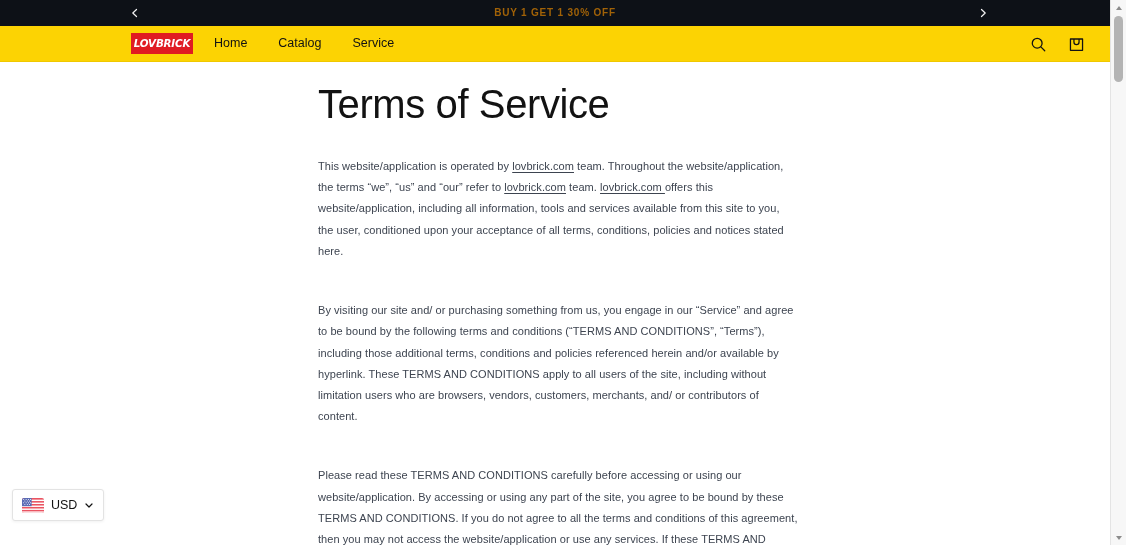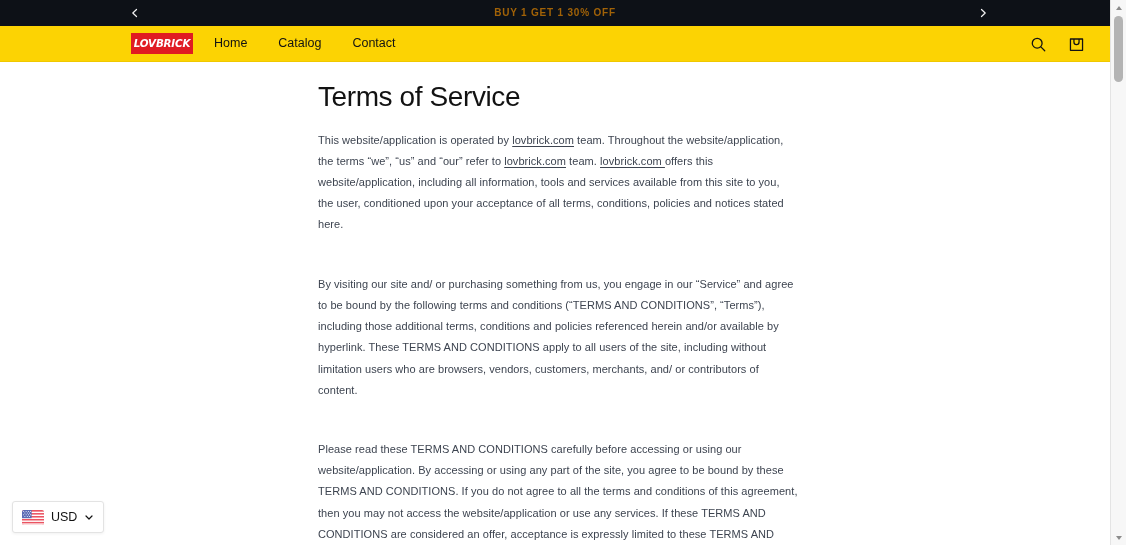--- a/index.html
+++ b/index.html
@@ -135,26 +135,26 @@
 
   
   .page-main {
     padding-top: 18px;
   }
   .content-wrap {
     width: 480px;
     margin-left: 318px;
   }
   .page-title {
-    font-size: 28px;
+    font-size: 40px;
     font-weight: 400;
     letter-spacing: -0.4px;
     color: #121212;
     line-height: 1.2;
-    margin-bottom: 16px;
+    margin-bottom: 28px;
     white-space: nowrap;
   }
   .tos-paragraph {
     font-size: 11px;
     line-height: 1.93;
     color: #3d4450;
     margin-bottom: 38px;
     letter-spacing: 0.005em;
   }
   .tos-paragraph:last-child { margin-bottom: 0; }
@@ -162,21 +162,21 @@
     color: #3d4450;
     text-decoration: underline;
     text-underline-offset: 2px;
     cursor: pointer;
   }
 
   
   .currency-selector {
     position: absolute;
     left: 12px;
-    bottom: 12px;
+    bottom: 24px;
     height: 32px;
     display: flex;
     align-items: center;
     gap: 7px;
     padding: 0 9px;
     background: #ffffff;
     border: 1px solid #e3e3e3;
     border-radius: 3px;
     box-shadow: 0 1px 3px rgba(0,0,0,0.06);
     cursor: pointer;
@@ -257,21 +257,21 @@
   </div>
 
   <header class="site-header">
     <div class="logo">
       <span class="logo-text">LOVBRICK</span>
     </div>
 
     <nav class="main-nav">
       <a class="nav-link">Home</a>
       <a class="nav-link">Catalog</a>
-      <a class="nav-link">Contact</a>
+      <a class="nav-link">Service</a>
     </nav>
 
     <div class="header-actions">
       <button class="icon-btn" aria-label="Search">
         <svg width="17" height="17" viewBox="0 0 18 18" fill="none" stroke="currentColor" stroke-width="1.35" stroke-linecap="round">
             <circle cx="7.6" cy="7.6" r="5.2"></circle>
             <line x1="11.5" y1="11.5" x2="15.6" y2="15.6"></line>
           </svg>
       </button>
       <button class="icon-btn" aria-label="Cart">

